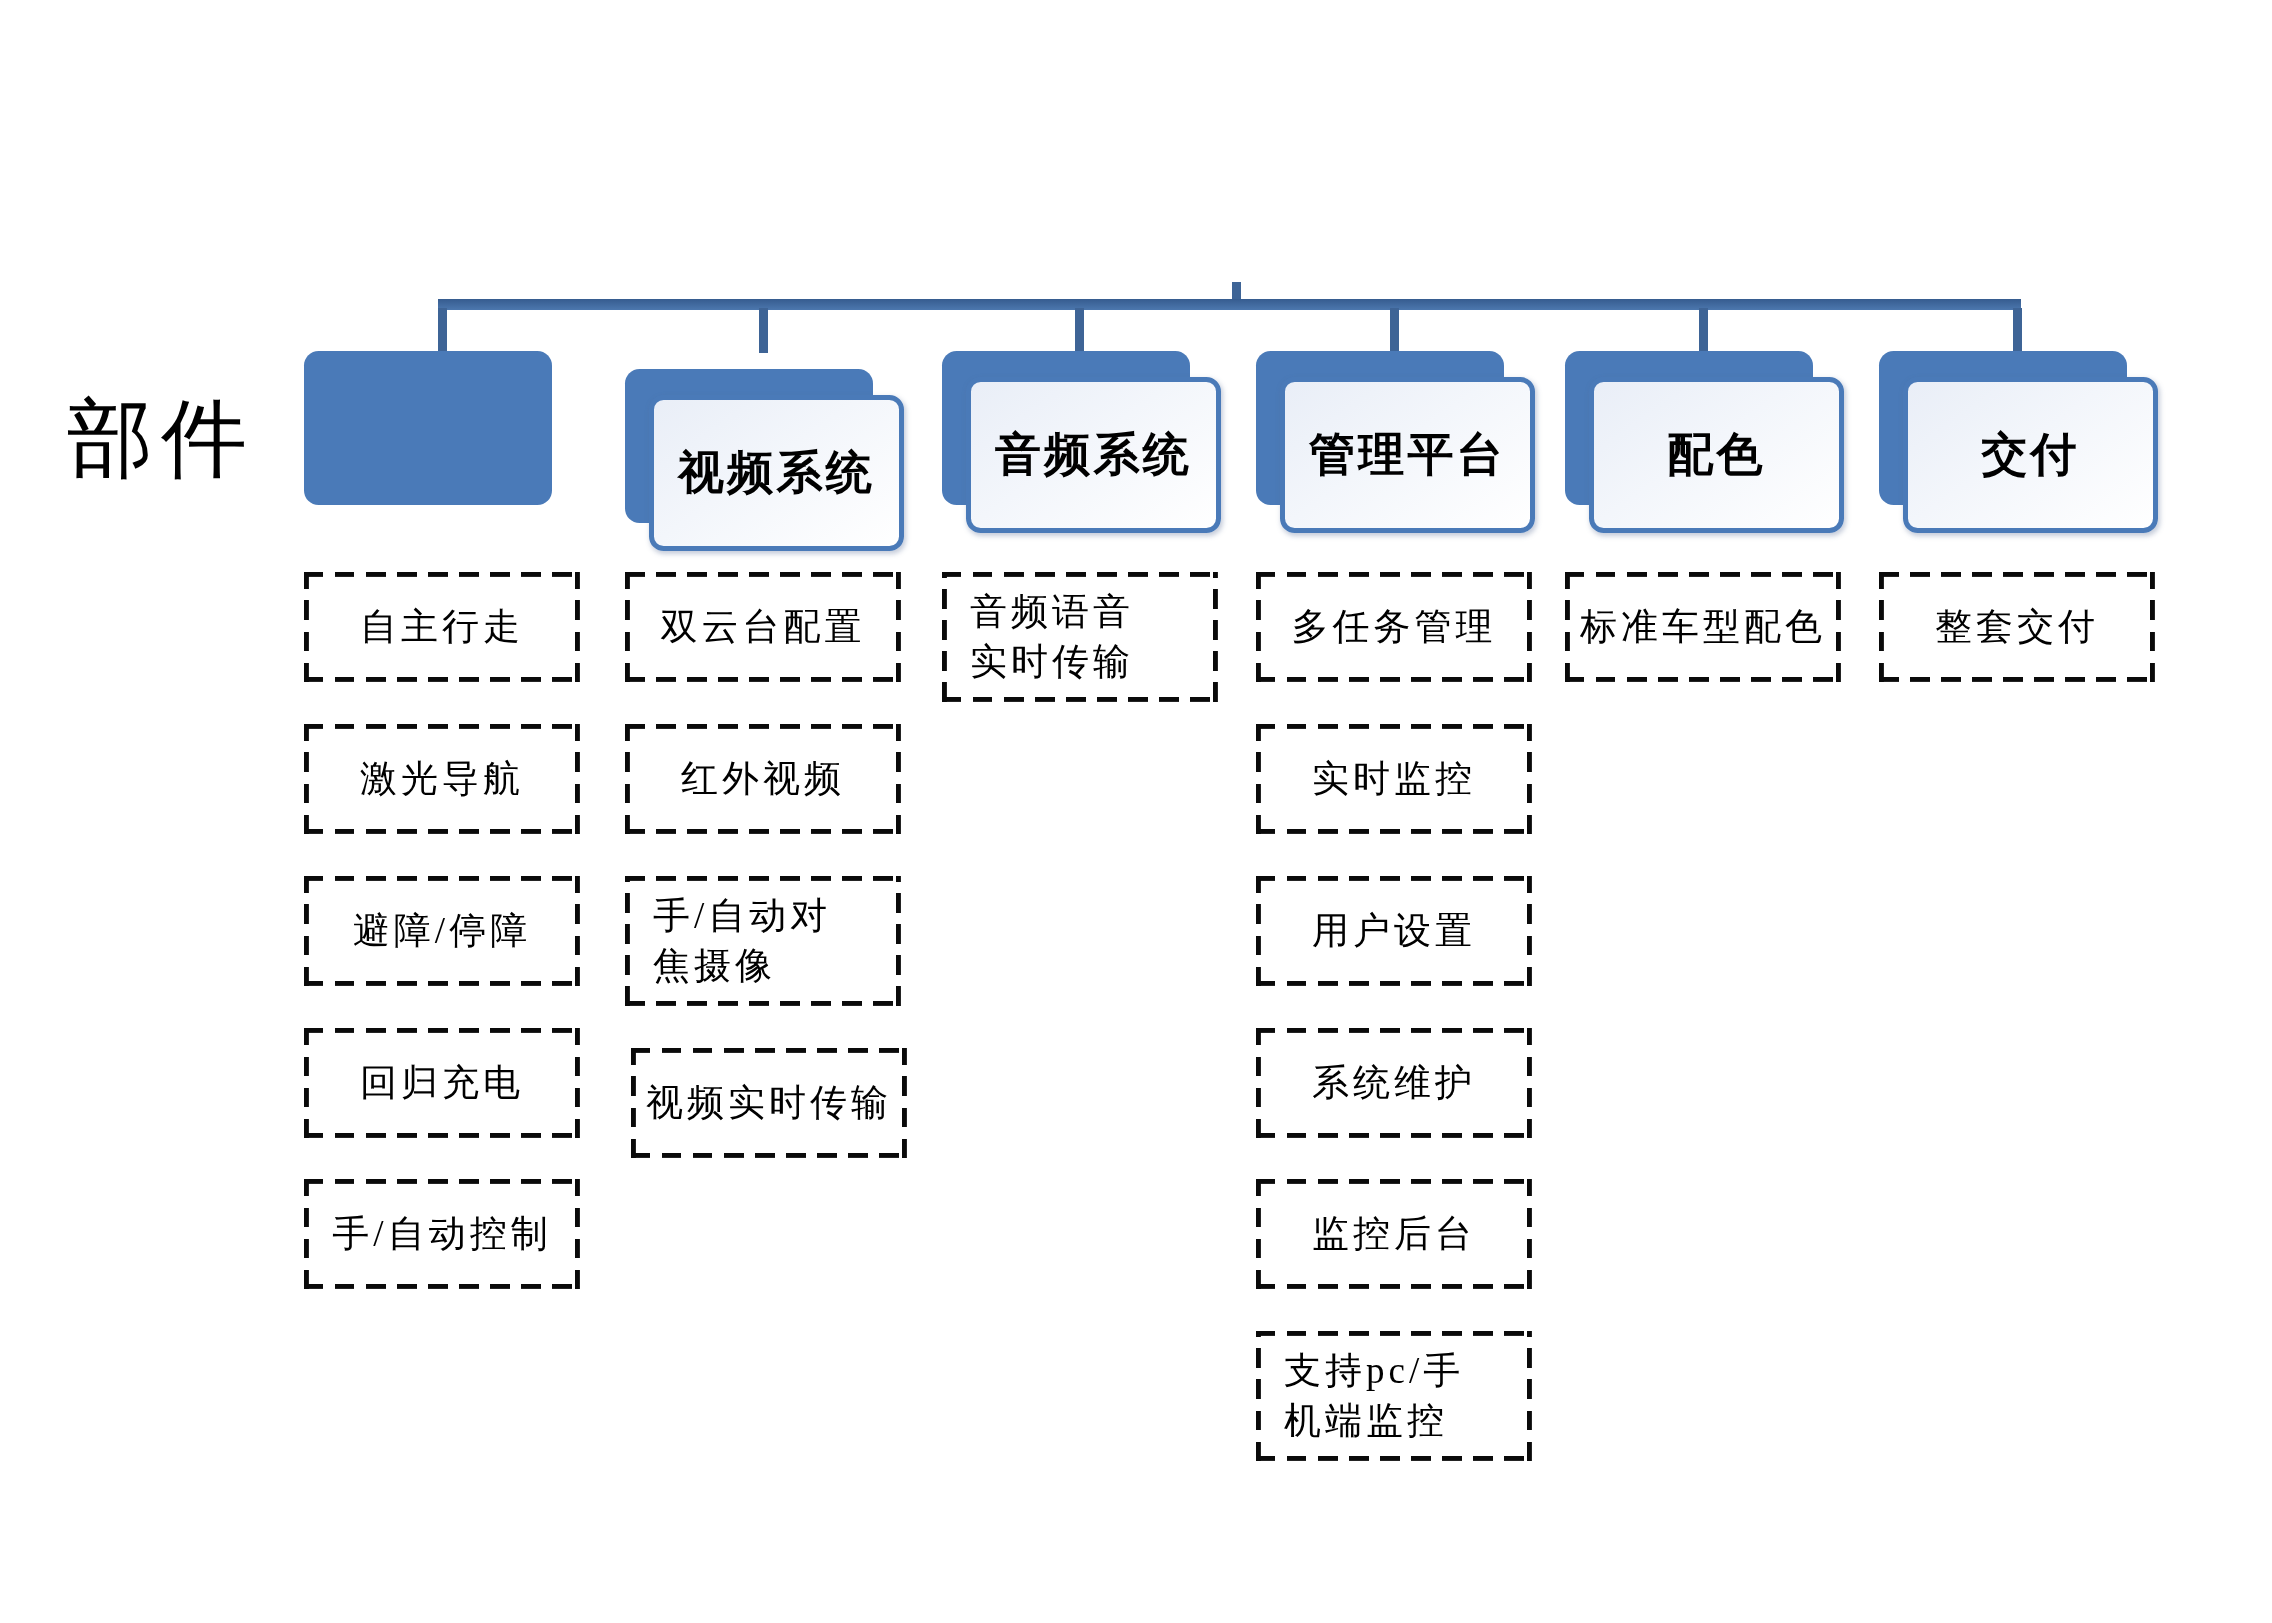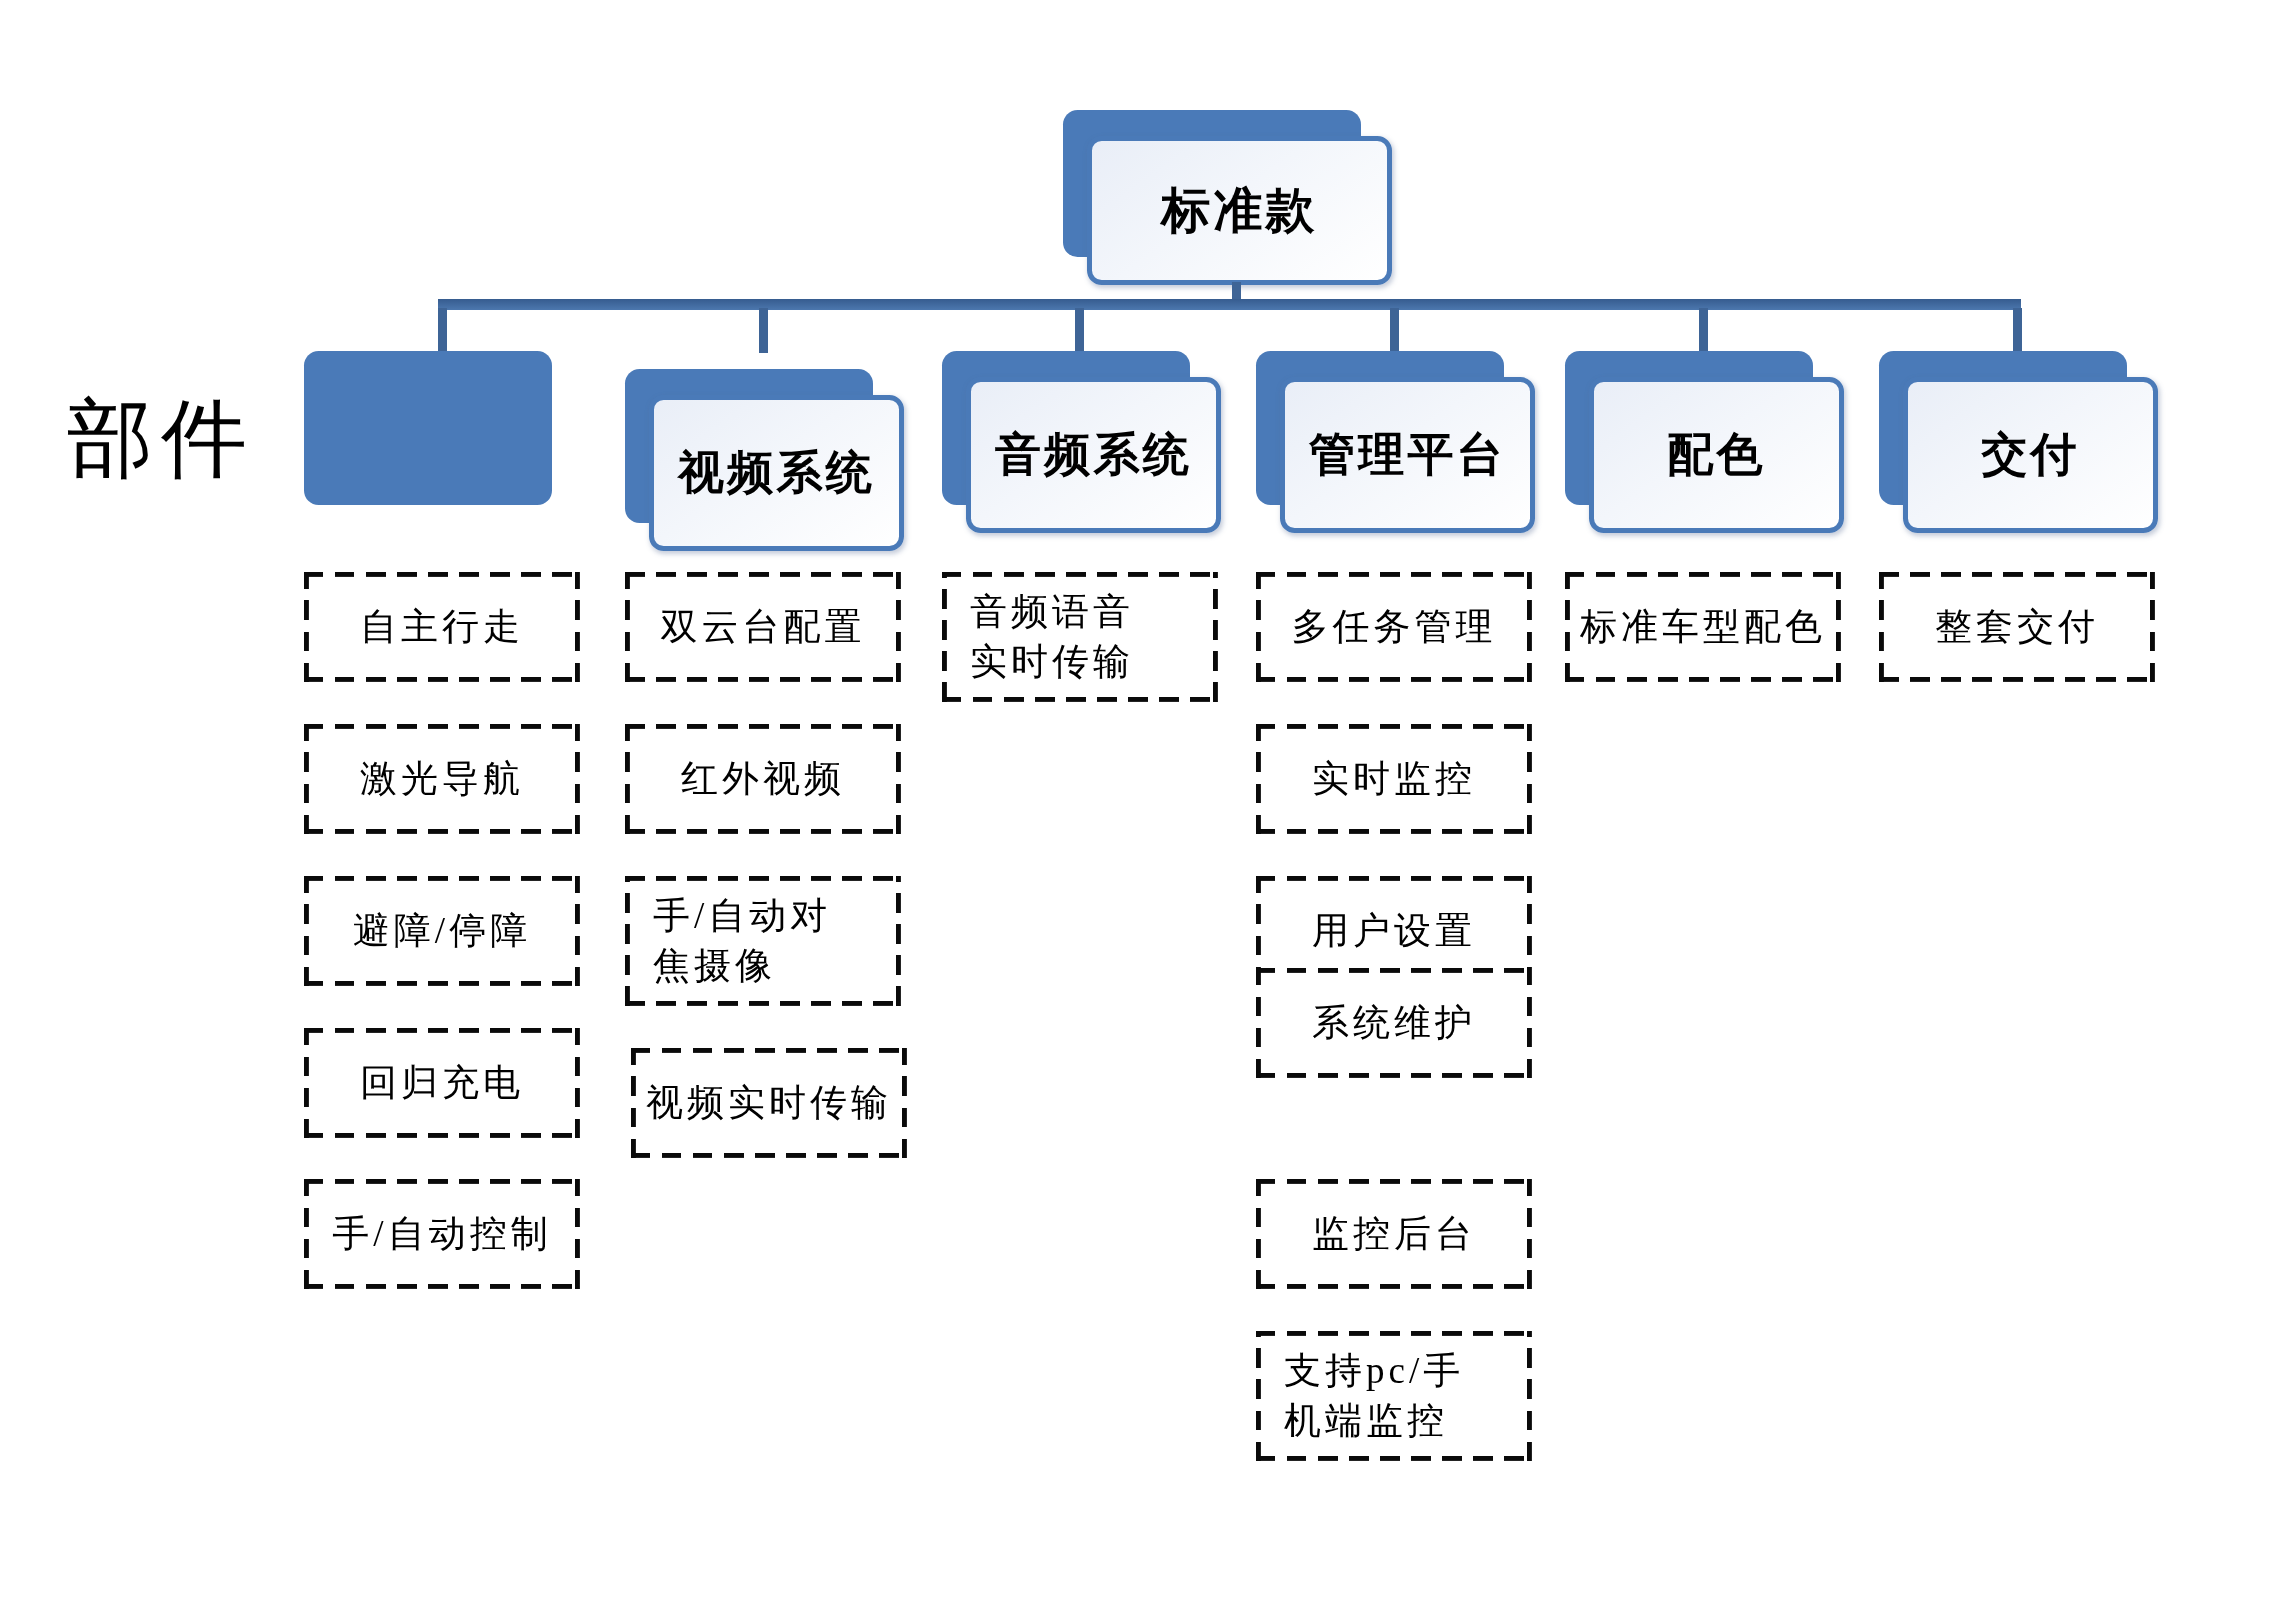--- a/index.html
+++ b/index.html
@@ -84,26 +84,20 @@
     letter-spacing: 4px;
   }
   .func-box.ml { justify-content: flex-start; padding-left: 28px; }
   .func-box.ml .func-text { text-align: left; }
 </style>
 </head>
 <body>
 
 <div class="canvas">
 
-  <div class="node" id="root-node" style="left:1063px; top:110px; width:329px; height:175px;">
-    <div class="card-back"></div>
-    <div class="card-front">
-      <span class="node-label">标准款</span>
-    </div>
-  </div>
 
   <div class="v-stub" id="root-stub" style="left:1232px; top:282px; height:18px;"></div>
 
   <div id="h-bar" style="left:438px; top:299px; width:1583px;"></div>
 
   <div class="side-label" style="left:67px; top:396px;">部件</div>
 
   <div id="columns">
       <div class="v-stub" style="left: 438px; top: 308px; height: 45px;"></div>
       <div class="node" style="left: 304px; top: 351px; width: 279px; height: 182px;">
@@ -164,21 +158,21 @@
       </div>
       <div class="func-box" style="left: 1256px; top: 572px; width: 276px; height: 110px;">
         <span class="func-text">多任务管理</span>
       </div>
       <div class="func-box" style="left: 1256px; top: 724px; width: 276px; height: 110px;">
         <span class="func-text">实时监控</span>
       </div>
       <div class="func-box" style="left: 1256px; top: 876px; width: 276px; height: 110px;">
         <span class="func-text">用户设置</span>
       </div>
-      <div class="func-box" style="left: 1256px; top: 968px; width: 276px; height: 110px;">
+      <div class="func-box" style="left: 1256px; top: 1028px; width: 276px; height: 110px;">
         <span class="func-text">系统维护</span>
       </div>
       <div class="func-box" style="left: 1256px; top: 1179px; width: 276px; height: 110px;">
         <span class="func-text">监控后台</span>
       </div>
       <div class="func-box ml" style="left: 1256px; top: 1331px; width: 276px; height: 130px;">
         <span class="func-text">支持pc/手
 机端监控</span>
       </div>
       <div class="v-stub" style="left: 1699px; top: 308px; height: 45px;"></div>

